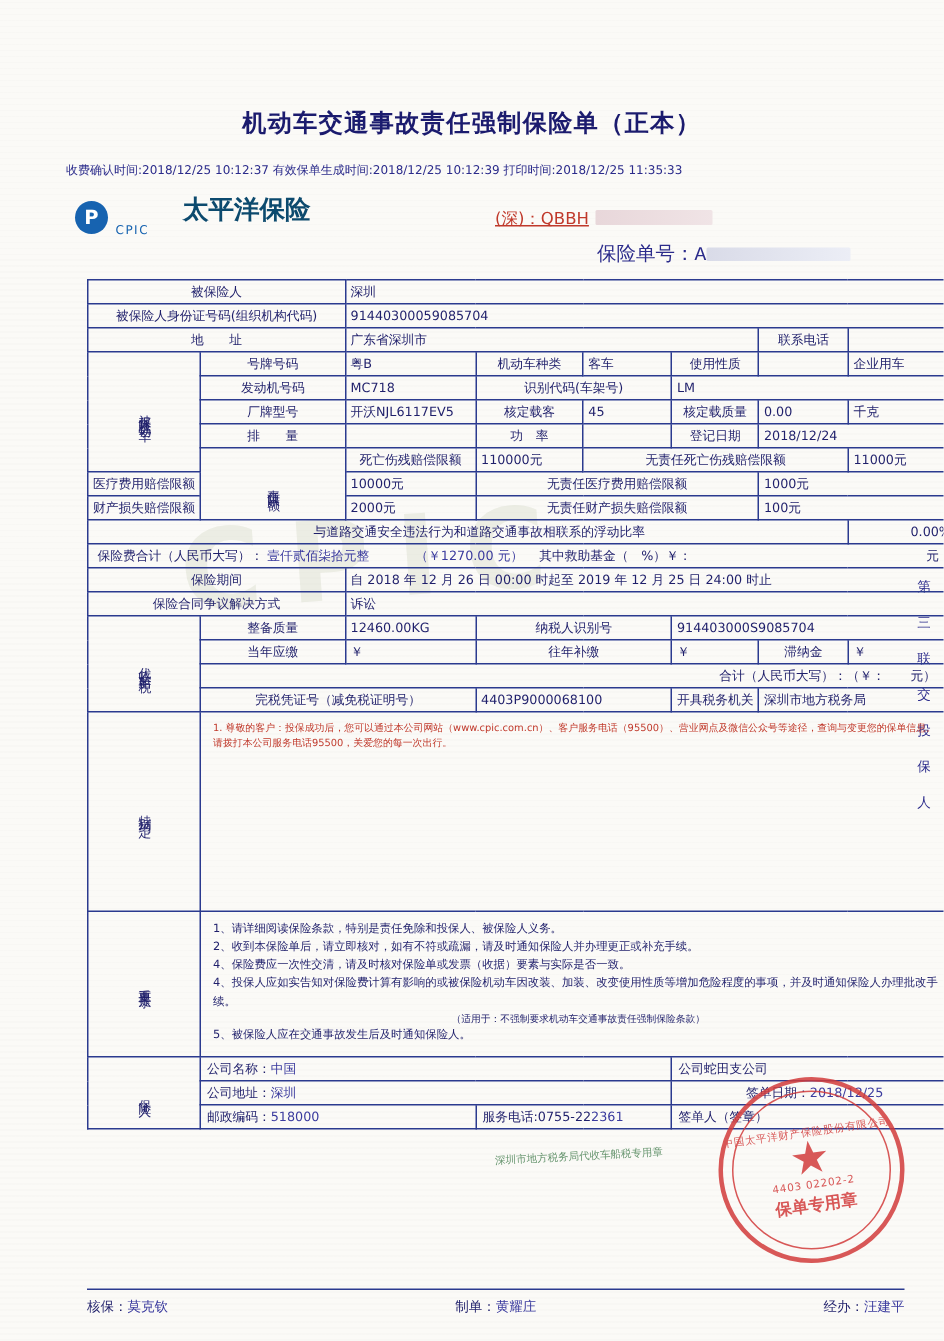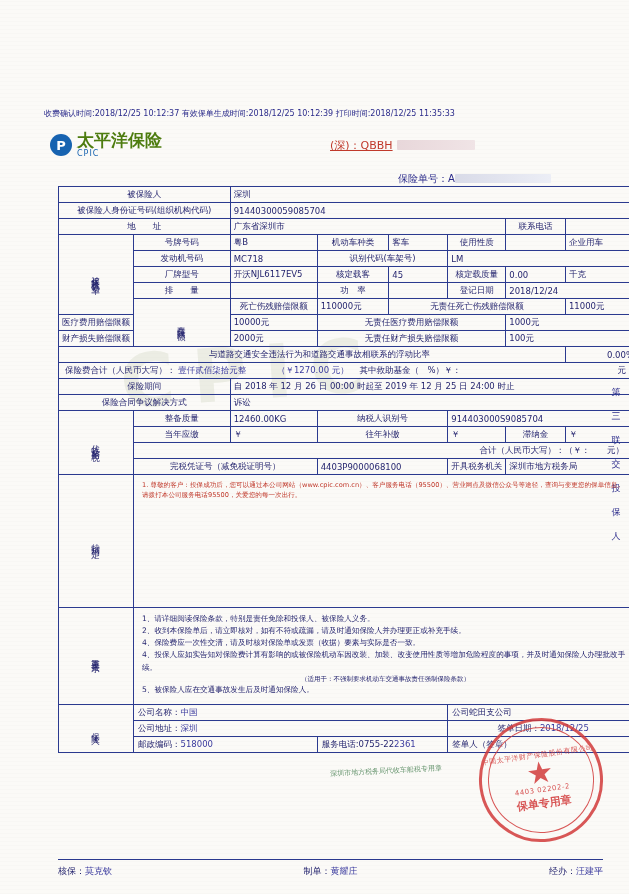--- a/index.html
+++ b/index.html
@@ -14,25 +14,25 @@
   
   .noise{position:absolute;inset:0;background:
      repeating-linear-gradient(0deg, rgba(0,0,0,0.012) 0px, rgba(0,0,0,0.012) 1px, transparent 1px, transparent 4px);
      pointer-events:none;}
   .hdr-top{position:absolute;top:36px;left:0;width:629px;display:flex;justify-content:space-between;padding:0 44px;box-sizing:border-box;}
   .hdr-top span{color:#c0392b;font-size:10.5px;letter-spacing:.5px;}
   .title{position:absolute;top:72px;left:0;width:629px;text-align:center;font-size:16px;font-weight:bold;color:#1b1b6e;letter-spacing:1px;}
   .times{position:absolute;top:108px;left:44px;width:545px;font-size:8px;color:#2b2b8b;white-space:nowrap;}
   .logo{position:absolute;top:132px;left:50px;display:flex;align-items:center;gap:5px;}
   .logo .mark{width:22px;height:22px;border-radius:50%;background:#1763b0;color:#fff;font-size:13px;display:flex;align-items:center;justify-content:center;font-weight:bold;}
-  .logo .cn{font-size:17px;color:#4d7c0f;font-weight:bold;line-height:1;}
+  .logo .cn{font-size:17px;color:#0c4a6e;font-weight:bold;line-height:1;margin-left:45px;}
   .logo .en{font-size:8px;color:#1763b0;letter-spacing:1px;}
   .qbbh{position:absolute;top:138px;left:330px;color:#c0392b;font-size:11px;text-decoration:underline;}
   .qbbh .blur{display:inline-block;width:78px;height:10px;background:linear-gradient(90deg,#e8d7da,#f0e4e6);vertical-align:-1px;margin-left:4px;border-radius:1px;}
-  .policyno{position:absolute;top:172px;left:398px;font-size:10px;color:#2b2b8b;}
+  .policyno{position:absolute;top:160px;left:398px;font-size:13px;color:#2b2b8b;font-family:Liberation Mono, monospace;}
   .policyno .blur{display:inline-block;width:96px;height:9px;background:linear-gradient(90deg,#d9dbe8,#eceef6);vertical-align:-1px;border-radius:1px;}
   .sidebar{position:absolute;right:4px;top:380px;width:18px;text-align:center;font-size:9px;line-height:24px;color:#2b2b8b;}
 
   table.main{position:absolute;top:186px;left:58px;width:580px;border-collapse:collapse;}
   table.main td{border:1px solid #2b3a8f;padding:1px 3px;font-size:8.5px;color:#1f1f6b;height:13px;vertical-align:middle;}
   td.lbl{background:transparent;text-align:center;white-space:nowrap;}
   td.vlbl{writing-mode:vertical-rl;text-orientation:upright;text-align:center;width:11px;letter-spacing:2px;font-size:8.5px;}
   .val{color:#3a3a9e;}
   .red{color:#c0392b;}
   .note{font-size:6.6px;color:#c0392b;line-height:1.5;}
@@ -48,20 +48,21 @@
   .greenstamp{position:absolute;left:330px;bottom:118px;font-size:7px;color:#3f7a4a;opacity:.8;transform:rotate(-3deg);}
 </style>
 </head>
 <body>
 
 <div class="page">
   <div class="noise"></div>
   <div class="watermark">CPIC</div>
 
 
+  <div class="title">机动车交通事故责任强制保险单（正本）</div>
   <div class="times">收费确认时间:2018/12/25 10:12:37   有效保单生成时间:2018/12/25 10:12:39   打印时间:2018/12/25 11:35:33</div>
 
   <div class="logo">
     <div class="mark">P</div>
     <div>
       <div class="cn">太平洋保险</div>
       <div class="en">CPIC</div>
     </div>
   </div>
 

